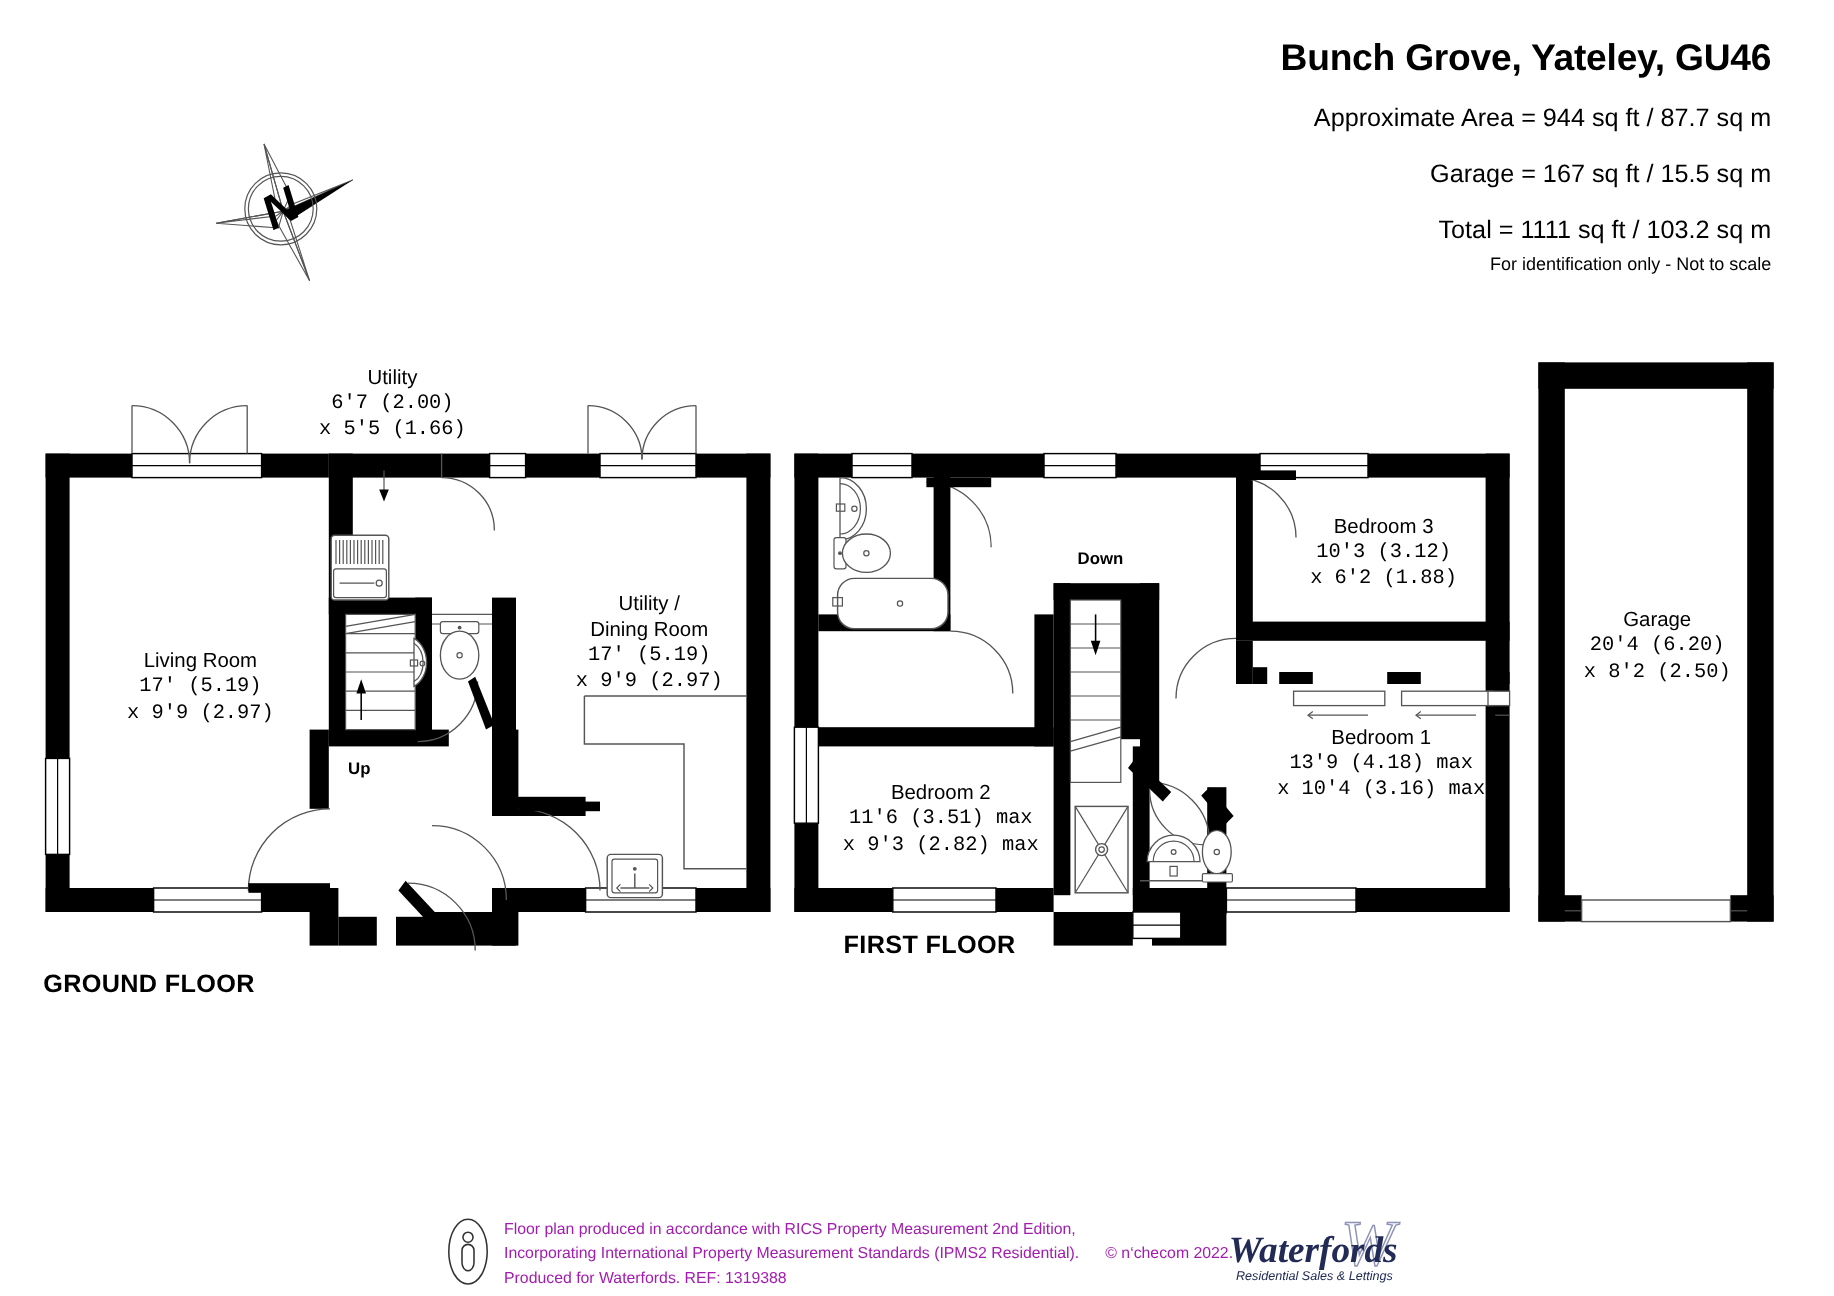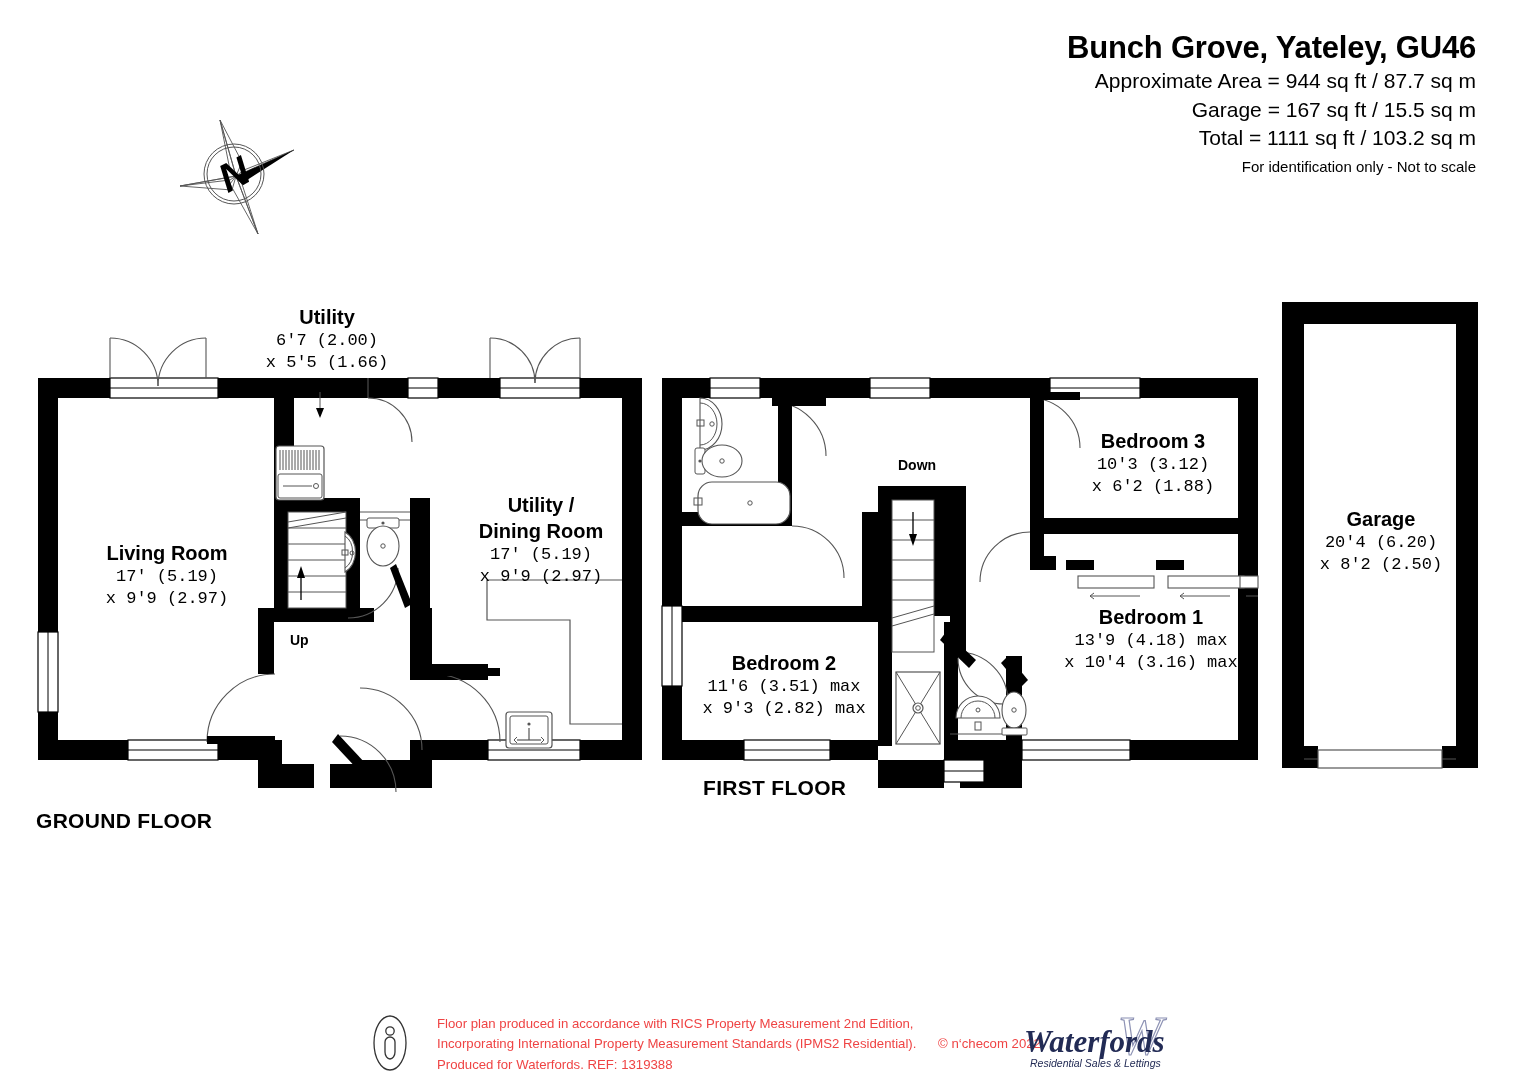--- a/index.html
+++ b/index.html
@@ -10,41 +10,41 @@
     font-family:"Liberation Sans", sans-serif;
     color:#000;
     position:relative;
     overflow:hidden;
   }
   #root{position:absolute;left:0;top:12px;width:1504px;height:1080px;}
 
   
   .header{position:absolute;right:28px;top:18px;text-align:right;}
   .h-title{font-size:31px;font-weight:bold;letter-spacing:-.2px;line-height:1.15;}
-  .h-line{font-size:21px;line-height:1.28;margin-top:2px;}
+  .h-line{font-size:21px;line-height:1.28;margin-top:20px;}
   .h-note{font-size:15px;margin-top:6px;}
 
   
   .compass{position:absolute;left:172px;top:100px;width:128px;height:128px;}
 
   
   .floor-label{position:absolute;font-size:21px;font-weight:bold;letter-spacing:.3px;}
 
   
   .room{position:absolute;text-align:center;line-height:1.3;white-space:nowrap;}
-  .room .rname{font-size:20px;font-weight:bold;}
+  .room .rname{font-size:17px;font-weight:normal;}
   .room .rdim{font-size:17px;font-family:Liberation Mono, monospace;}
   .stair-word{position:absolute;font-size:14px;font-weight:bold;}
 
   
   .plan{position:absolute;left:0;top:0;}
 
   
   .footer{position:absolute;left:372px;top:1000px;width:1140px;height:70px;}
-  .foot-txt{position:absolute;left:48px;top:2px;font-size:13.2px;line-height:1.55;color:#ef4444;margin-left:17px;}
+  .foot-txt{position:absolute;left:48px;top:2px;font-size:13.2px;line-height:1.55;color:#a21caf;}
   .foot-icon{position:absolute;left:0;top:2px;width:36px;height:58px;}
   .logo{position:absolute;left:648px;top:0px;width:180px;height:62px;}
 </style>
 </head>
 <body>
 
 <div id="root">
 
   <div class="header">
     <div class="h-title">Bunch Grove, Yateley, GU46</div>

